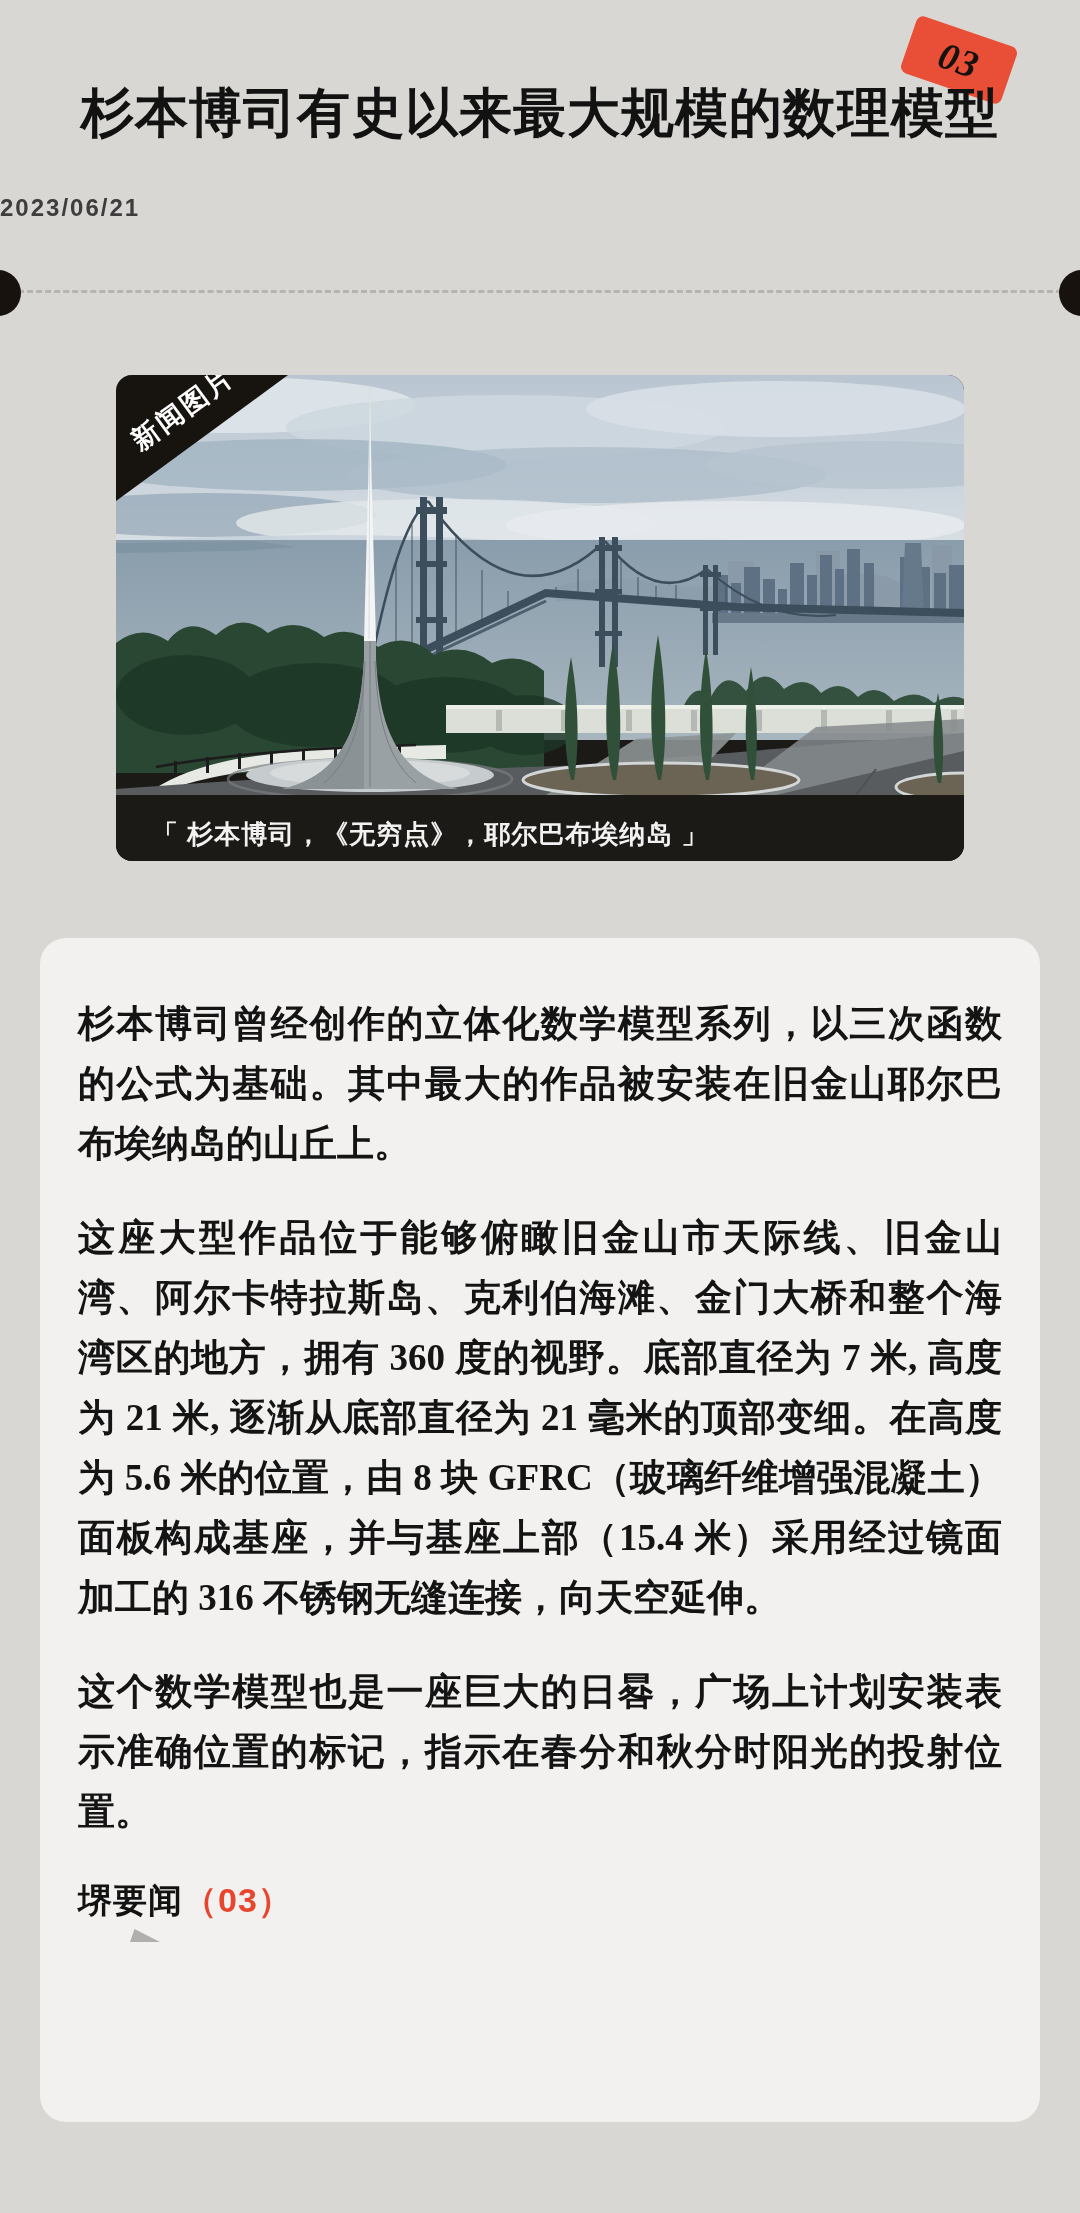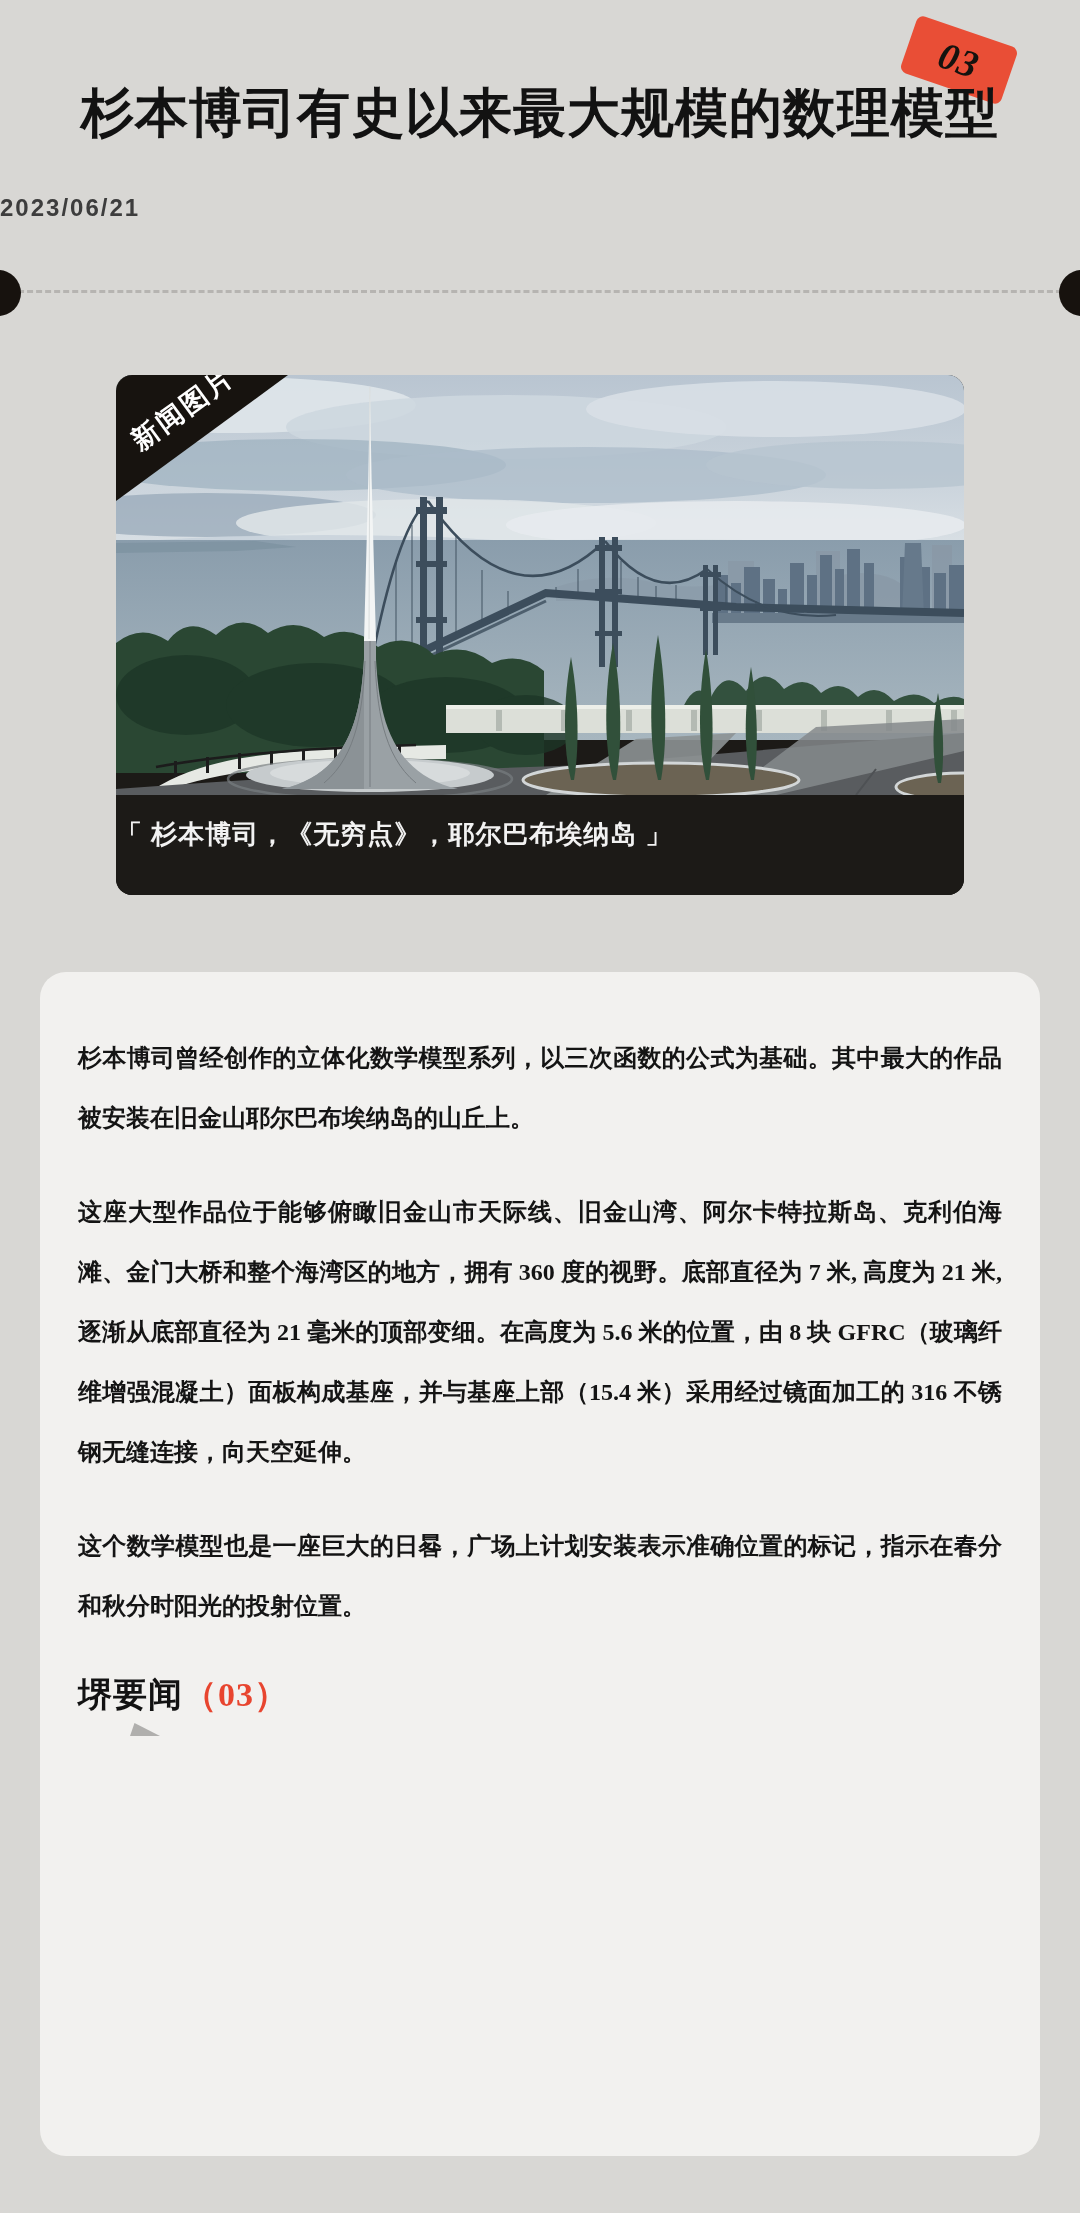--- a/index.html
+++ b/index.html
@@ -30,39 +30,39 @@
     font-weight: 700; font-size: 53px; line-height: 73px;
     color: #121212; letter-spacing: 1px; margin-top: 21px;
   }
   .date { margin-top: 44px; text-align: left; font-size: 24px; letter-spacing: 2px; color: #3d3d3d; font-weight: 700; }
   .divider { position: relative; margin-top: 68px; height: 0; border-top: 3px dashed #b6b4b1; }
   .cap { position: absolute; top: -23px; width: 46px; height: 46px; background: #17120e; border-radius: 50%; }
   .cap-left { left: -25px; } .cap-right { right: -25px; }
   .photo-block { width: 848px; margin: 82px auto 0; border-radius: 16px; overflow: hidden; background: #1c1a17; }
   .photo-block svg { display: block; }
   .photo-caption {
-    height: 100px; line-height: 78px; 
+    height: 66px; line-height: 78px; padding-left: 36px;
     background: #1c1a17; color: #f2f2f2;
     font-size: 26px; font-weight: 700; letter-spacing: 1px;
     white-space: nowrap;
   }
   .card {
     width: 1000px; min-height: 1184px;
     margin: 77px auto 0;
     background: #f2f1ef; border-radius: 26px;
     padding: 56px 38px 28px;
   }
   .card p {
     font-family: "Liberation Serif", "DejaVu Serif", serif;
-    font-weight: 700; font-size: 24px; line-height: 60px;
+    font-weight: 700; font-size: 37px; line-height: 60px;
     color: #141414; text-align: justify; margin-bottom: 34px;
   }
   .card-footer { margin-top: 36px; }
   .footer-heading { font-size: 34px; font-weight: 800; color: #121212; letter-spacing: 1px; }
-  .footer-heading .num { color: #e8452f; font-family: Liberation Serif, serif; }
+  .footer-heading .num { color: #e8452f; }
   .bubble-tail {
     margin: 5px 0 0 52px; width: 30px; height: 13px;
     background: #b0afad;
     clip-path: polygon(15% 0, 100% 100%, 0 100%);
   }
 </style>
 </head>
 <body>
 
 <div class="header">

